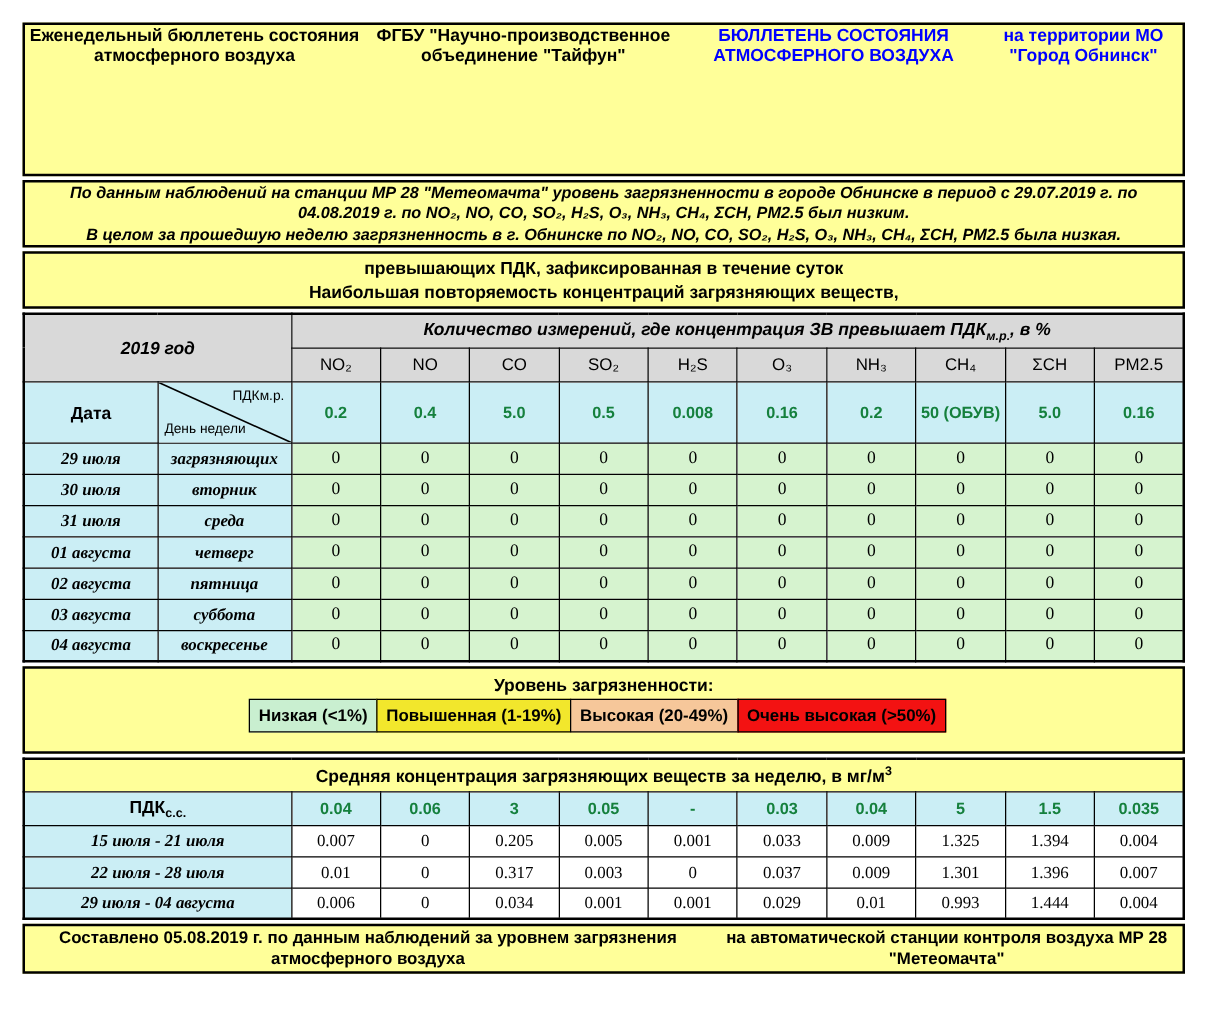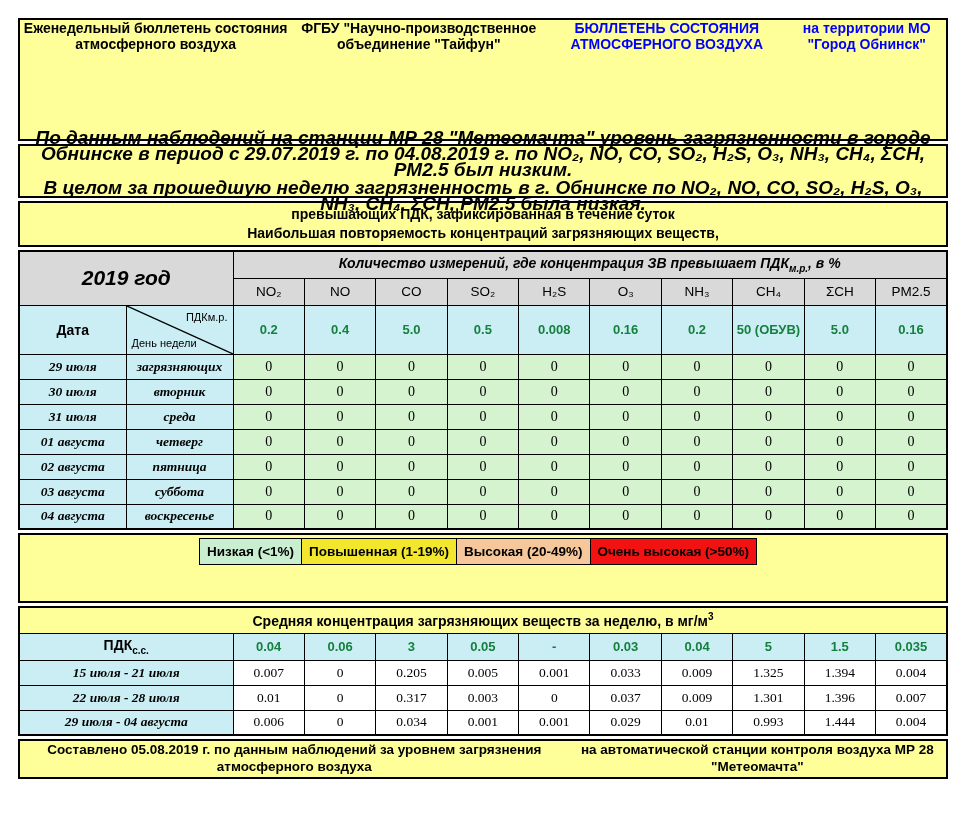--- a/index.html
+++ b/index.html
@@ -10,33 +10,33 @@
   .page{width:930px;padding:18px 18px 0 18px;}
   .box{border:2px solid #000;background:#ffff99;margin-bottom:3px;box-sizing:border-box;}
 
   
   .sec-titles{height:123px;display:flex;flex-direction:row;justify-content:space-evenly;}
   .hline{text-align:center;font-weight:bold;font-size:14px;}
   .hline.blue{color:#0000ff;}
 
   
   .sec-summary{height:54px;display:flex;flex-direction:column;justify-content:center;}
-  .sec-summary p{margin:1px 6px;text-align:center;font-weight:bold;font-style:italic;font-size:19px;line-height:16px;}
+  .sec-summary p{margin:1px 6px;text-align:center;font-weight:bold;font-style:italic;font-size:13px;line-height:16px;}
 
   
   .sec-freq{height:46px;display:flex;flex-direction:column;justify-content:center;}
   .sec-freq div{text-align:center;font-weight:bold;font-size:14px;line-height:19px;}
 
   
   table{border-collapse:collapse;table-layout:fixed;width:930px;margin-bottom:3px;border:2px solid #000;}
   td{border:1px solid #000;text-align:center;vertical-align:middle;padding:0 2px;overflow:hidden;box-sizing:border-box;}
   .gray{background:#d9d9d9;}
   .cy{background:#cbeef5;}
   .gz{background:#d6f3cf;font-family:"Liberation Serif",serif;font-size:14px;}
-  .year{font-weight:bold;font-style:italic;font-size:21px;}
+  .year{font-weight:bold;font-style:italic;font-size:14px;}
   .mh{font-weight:bold;font-style:italic;font-size:14px;height:27px;}
   .chem{font-size:13.5px;height:27px;}
   .pv{font-weight:bold;font-size:13px;color:#15803d;}
   tr.pdkrow td{height:49px;}
   .lbl{font-weight:bold;font-size:14px;}
   td.diag{position:relative;padding:0;}
   td.diag svg{position:absolute;left:0;top:0;width:100%;height:100%;display:block;}
   td.diag .dt{position:absolute;top:5px;right:5px;font-size:11px;}
   td.diag .db{position:absolute;bottom:5px;left:5px;font-size:11px;}
   tr.drow td{height:25px;}
@@ -231,20 +231,21 @@
       <td class="gz">0</td>
       <td class="gz">0</td>
       <td class="gz">0</td>
       <td class="gz">0</td>
       <td class="gz">0</td>
     </tr>
   </tbody>
     </table>
 
   <div class="box sec-legend">
+    <div class="legend-title">Уровень загрязненности:</div>
     <div class="legend-row">
       <span class="legend-item" style="background-color: rgb(201, 239, 208);">Низкая (&lt;1%)</span>
       <span class="legend-item" style="background-color: rgb(242, 231, 44);">Повышенная (1-19%)</span>
       <span class="legend-item" style="background-color: rgb(246, 199, 154);">Высокая (20-49%)</span>
       <span class="legend-item" style="background-color: rgb(243, 18, 18);">Очень высокая (&gt;50%)</span>
     </div>
   </div>
 
   <table class="t2">
     <colgroup>

